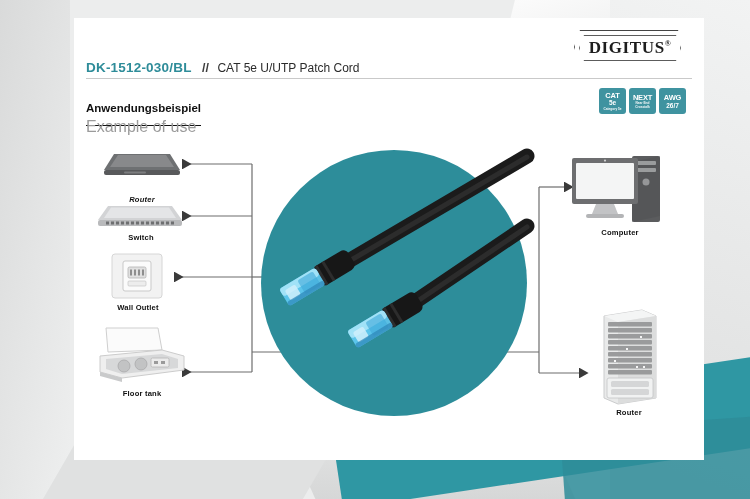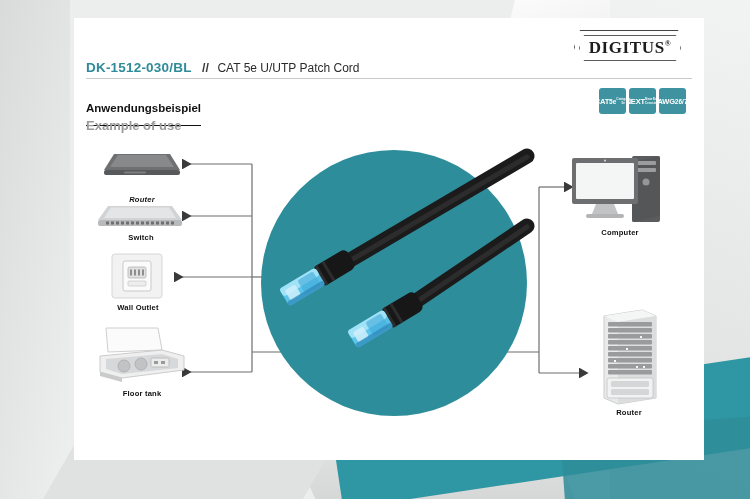--- a/index.html
+++ b/index.html
@@ -39,31 +39,31 @@
 
   .title-row{position:absolute;left:12px;top:40px;white-space:nowrap;}
   .sku{font-size:13.5px;font-weight:700;color:#2e8c99;letter-spacing:.2px;}
   .slash{font-size:12.5px;font-weight:700;color:#3d3d3d;margin:0 4px 0 6px;}
   .pname{font-size:12px;color:#2b2b2b;}
   .hr{position:absolute;left:12px;top:60px;width:606px;height:1px;background:#c9c9c9;}
 
   
   .badges{position:absolute;right:18px;top:70px;display:flex;gap:3px;}
   .badge{width:27px;height:26px;background:#3f93a0;border-radius:3px;color:#fff;
-         display:flex;flex-direction:row;align-items:center;justify-content:center;
+         display:flex;flex-direction:column;align-items:center;justify-content:center;
          line-height:1;text-align:center;padding-top:1px;box-sizing:border-box;}
   .badge .b1{font-size:7.5px;font-weight:700;letter-spacing:-.2px;}
   .badge .b2{font-size:6.5px;font-weight:700;margin-top:1px;}
   .badge .b3{font-size:3.2px;font-weight:700;margin-top:1px;max-width:25px;
              line-height:1.15;opacity:.95;}
 
   
   .sec-de{position:absolute;left:12px;top:84px;font-size:11.5px;font-weight:700;color:#111;
           border-bottom:1.4px solid #111;padding-bottom:11px;display:inline-block;}
-  .sec-en{position:absolute;left:12px;top:100px;font-size:13px;font-weight:700;color:#9b9b9b;text-align:right;}
+  .sec-en{position:absolute;left:12px;top:100px;font-size:16px;font-weight:400;color:#9b9b9b;text-align:right;}
 
   
   #stage{position:absolute;left:0;top:112px;width:630px;height:312px;}
   .dev{position:absolute;}
   .dev-label{position:absolute;width:120px;text-align:center;font-size:7.6px;
              font-weight:700;color:#111;letter-spacing:.2px;}
   svg{display:block;overflow:visible;}
 </style>
 </head>
 <body>

